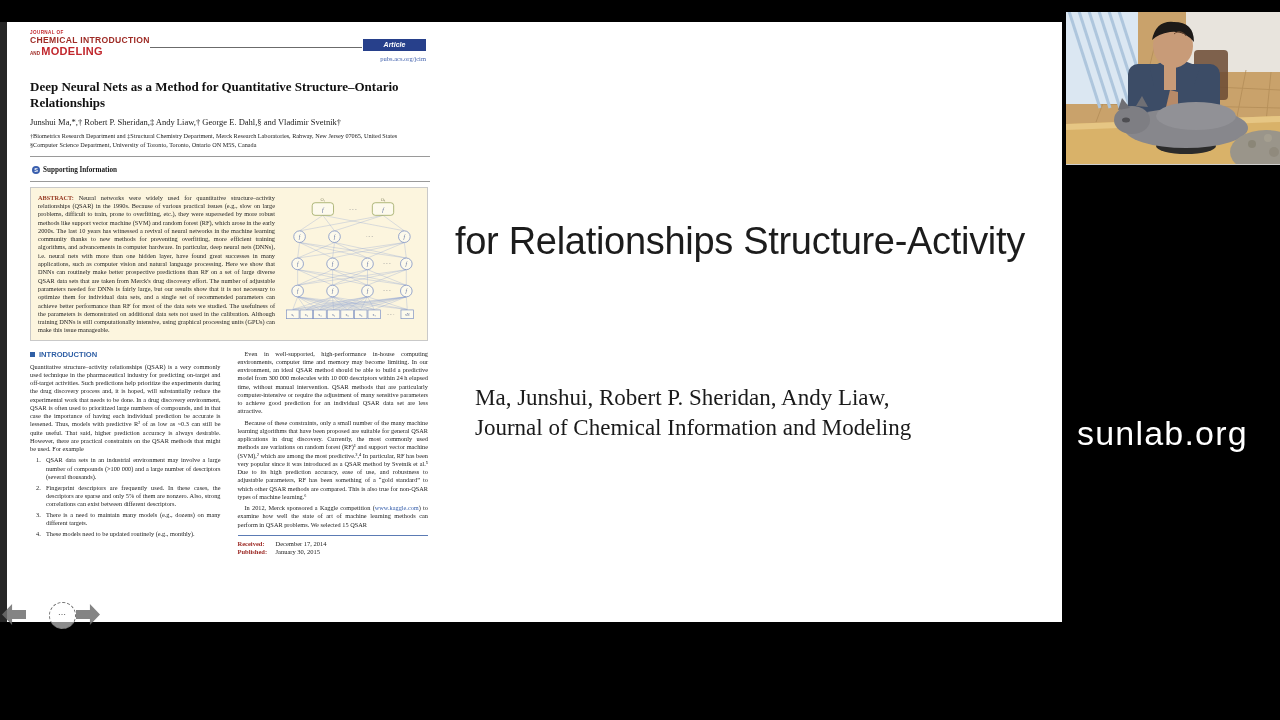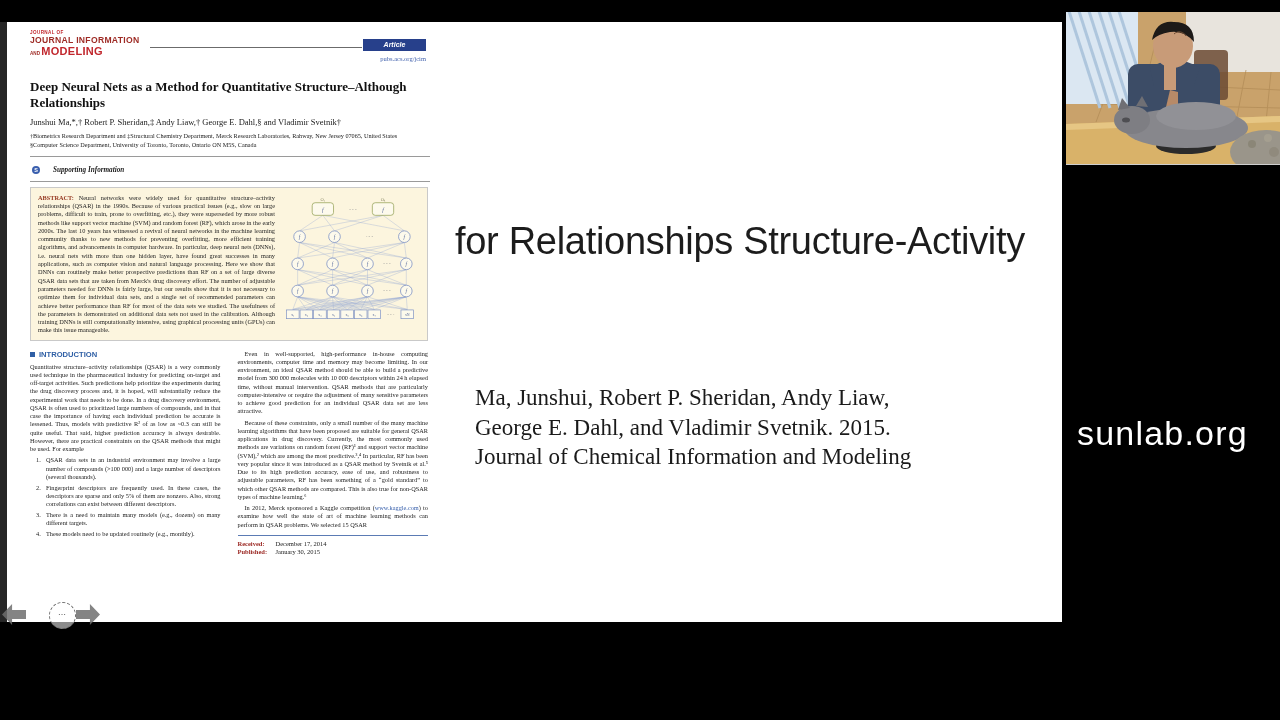--- a/index.html
+++ b/index.html
@@ -25,21 +25,21 @@
   .paper-title{margin-top:22px;font-size:13px;font-weight:bold;line-height:16px;color:#111;width:398px;}
   .paper-authors{margin-top:6px;font-size:8.5px;color:#1b1b1b;}
   .paper-affils{margin-top:5px;font-size:6.2px;line-height:7.6px;color:#222;width:398px;}
   .paper-affils div{margin-bottom:1.5px;}
 
   .si-row{margin-top:7px;width:398px;border-top:1px solid #9a9a9a;border-bottom:1px solid #9a9a9a;
           padding:3px 0 3px 2px;}
   .si-icon{display:inline-block;width:8px;height:8px;border-radius:50%;background:#3a5fae;color:#fff;
            font-family:"Liberation Sans",sans-serif;font-size:5.5px;font-weight:bold;text-align:center;
            line-height:8px;vertical-align:middle;}
-  .si-label{font-size:7.2px;font-weight:bold;font-style:italic;margin-left:13px;vertical-align:middle;}
+  .si-label{font-size:7.2px;font-weight:bold;margin-left:3px;vertical-align:middle;}
 
   .abstract-box{margin-top:5px;width:382px;background:#fcf5de;border:1px solid #c9c9c9;
                 padding:6px 7px 5px 7px;overflow:hidden;}
   .abstract-figure{float:right;width:138px;height:130px;margin:0 0 2px 7px;}
   .abstract-text{margin:0;font-size:6.3px;line-height:8.3px;text-align:justify;color:#242424;}
   .abstract-label{font-weight:bold;color:#963821;}
 
   .two-col{display:flex;gap:17px;margin-top:9px;width:398px;}
   .col{width:194px;}
   .intro-heading{font-family:"Liberation Sans",sans-serif;font-size:7.6px;font-weight:bold;color:#2f5fa5;
@@ -88,28 +88,28 @@
 </head>
 <body>
 
 <div class="paper-edge"></div>
 
 <div class="paper-panel">
   <div class="paper-inner">
 
     <div>
       <div class="logo-l1">JOURNAL OF</div>
-      <div class="logo-l2">JOURNAL INFORMATION</div>
+      <div class="logo-l2">CHEMICAL INTRODUCTION</div>
       <div class="logo-l3"><span>AND</span> <span class="logo-mod">MODELING</span></div>
     </div>
     <div class="header-rule"></div>
     <div class="article-badge">Article</div>
     <div class="site-link">pubs.acs.org/jcim</div>
 
-    <div class="paper-title">Deep Neural Nets as a Method for Quantitative Structure–Although Relationships</div>
+    <div class="paper-title">Deep Neural Nets as a Method for Quantitative Structure–Ontario Relationships</div>
     <div class="paper-authors">Junshui Ma,*,† Robert P. Sheridan,‡ Andy Liaw,† George E. Dahl,§ and Vladimir Svetnik†</div>
     <div class="paper-affils">
       <div>†Biometrics Research Department and ‡Structural Chemistry Department, Merck Research Laboratories, Rahway, New Jersey 07065, United States</div>
       <div>§Computer Science Department, University of Toronto, Toronto, Ontario ON M5S, Canada</div>
     </div>
 
     <div class="si-row">
       <span class="si-icon">S</span><span class="si-label">Supporting Information</span>
     </div>
 
@@ -278,21 +278,20 @@
 
   </div>
 </div>
 
 <div class="slide-panel">
   <div class="slide-title">
     <span>for Relationships Structure-Activity</span>
   </div>
   <div class="slide-citation">
     <span>Ma, Junshui, Robert P. Sheridan, Andy Liaw,</span>
-    <span>George E. Dahl, and Vladimir Svetnik. 2015.</span>
     <span>Journal of Chemical Information and Modeling</span>
   </div>
 </div>
 
 <div class="right-col">
   <div class="webcam">
     <svg viewBox="0 0 214 152" width="214" height="152">
 
       <rect x="0" y="0" width="214" height="152" fill="#cbb globally"></rect>
       <rect x="0" y="0" width="214" height="152" fill="#c9a26b"></rect>

